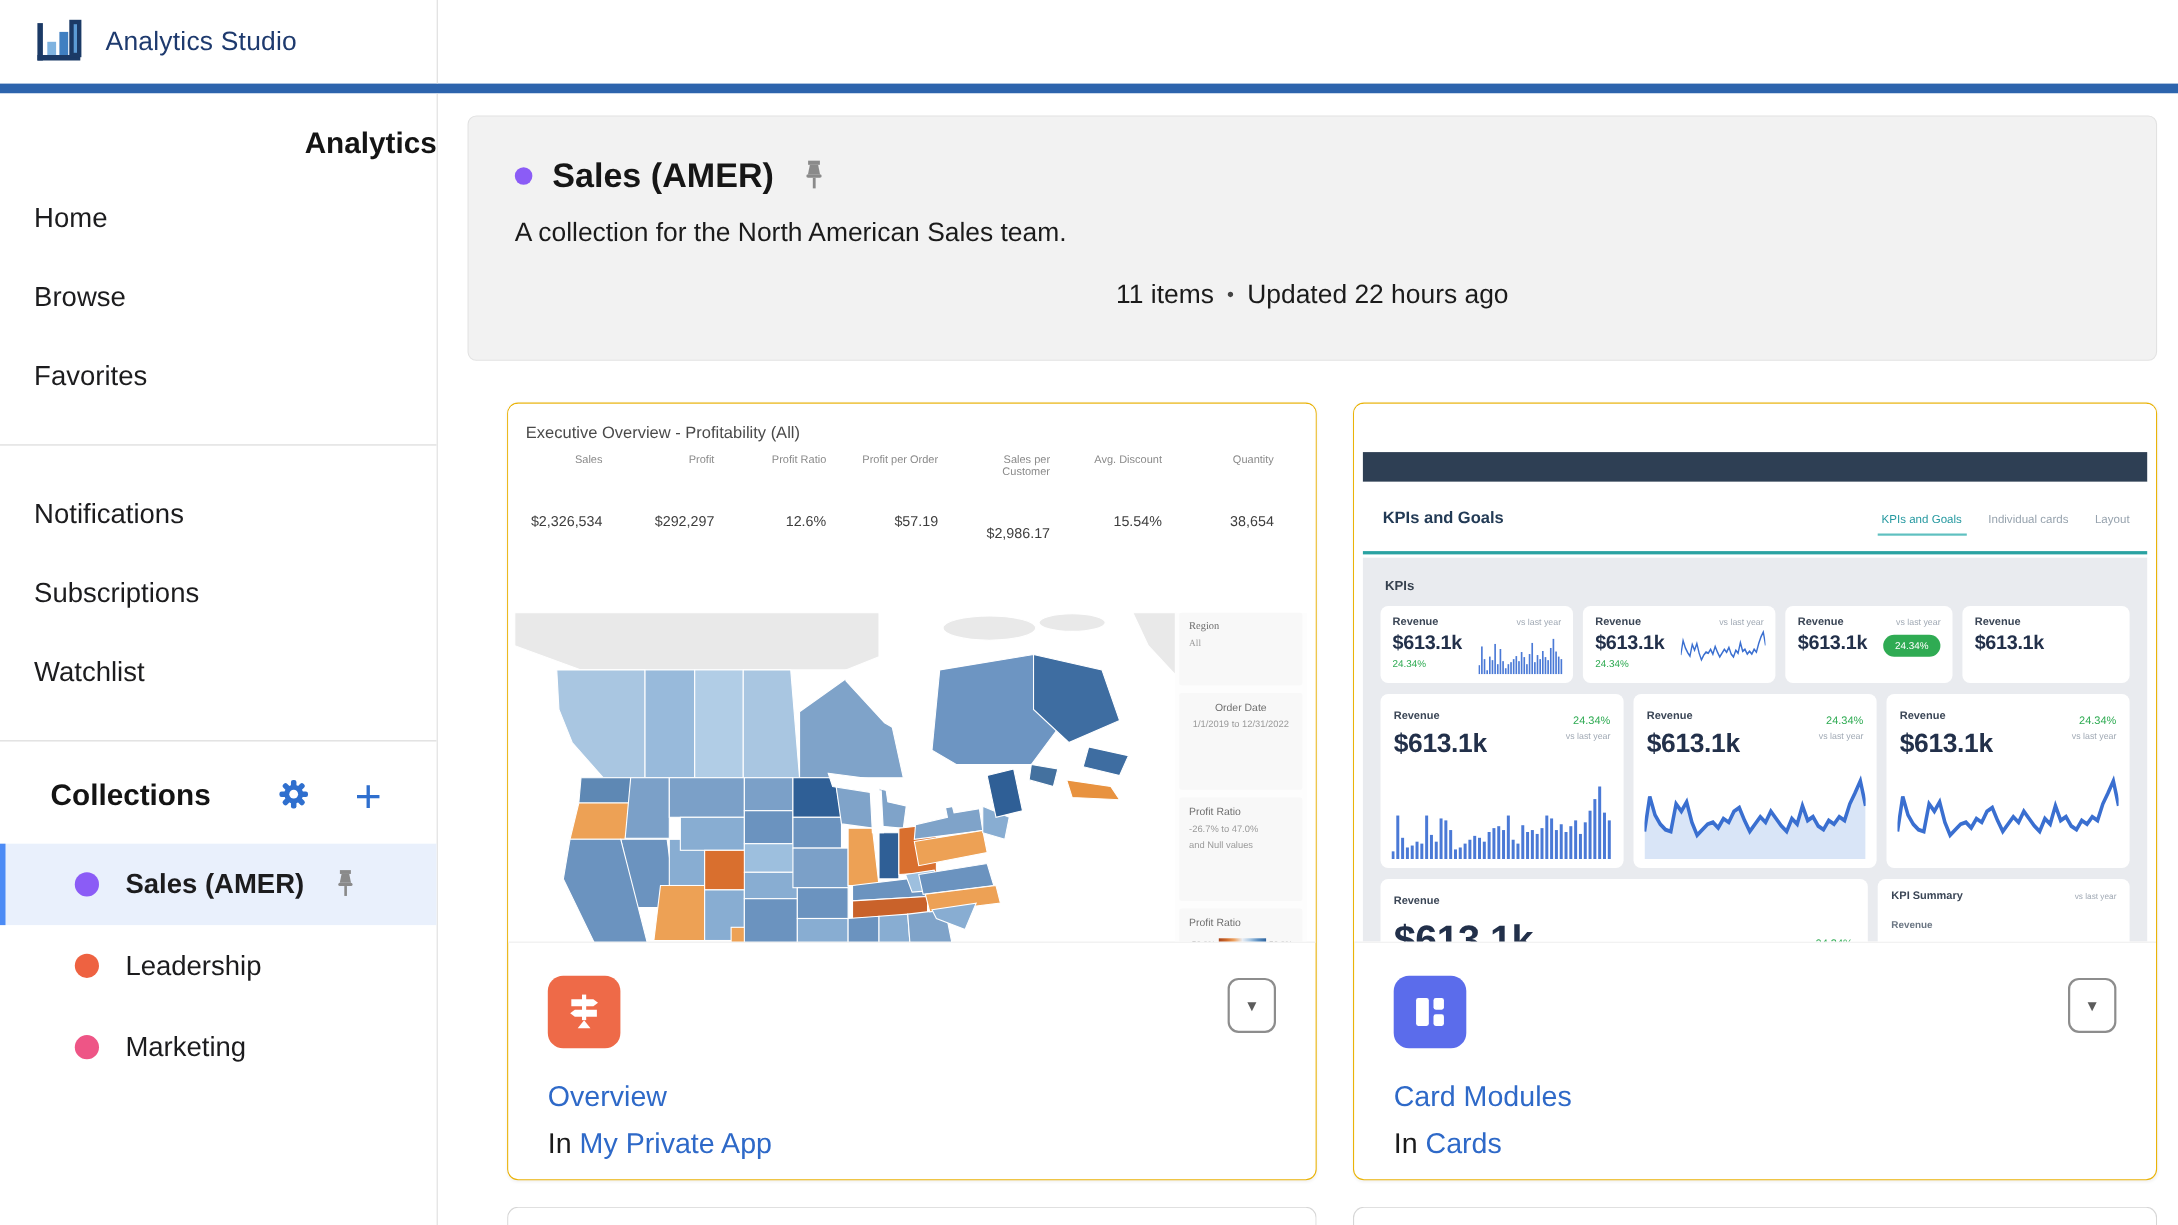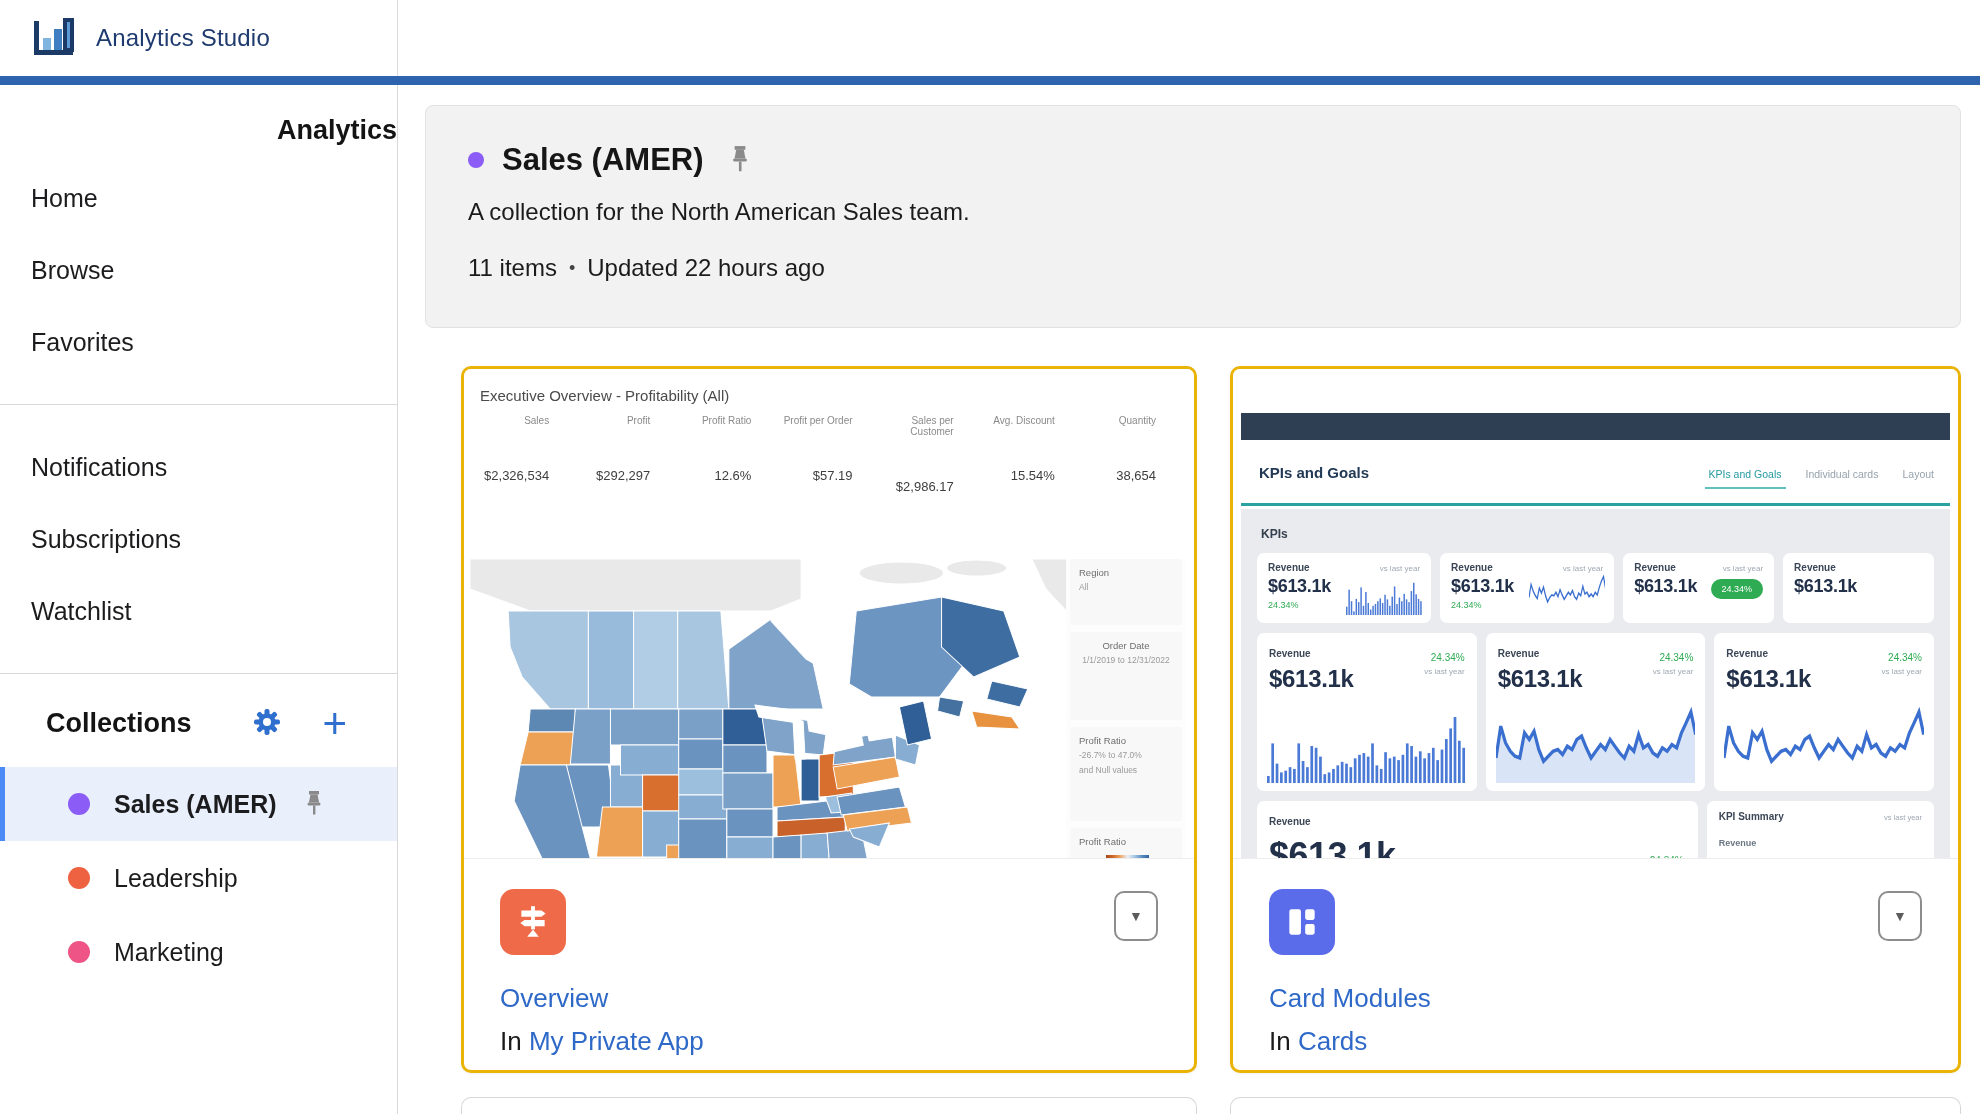--- a/index.html
+++ b/index.html
@@ -35,44 +35,44 @@
   .pin-wrap { margin-left:2px; display:flex; }
 
   
   .content { flex:1; padding:20px 19px 0 27px; overflow:hidden; background:#fff; }
   .hero { background:#f2f2f2; border:1px solid #e2e2e2; border-radius:8px;
     padding:36px 42px; height:223px; }
   .hero-title-row { display:flex; align-items:center; gap:18px; }
   .hero-dot { width:16px; height:16px; border-radius:50%; }
   .hero h1 { font-size:31px; font-weight:700; color:#161616; }
   .hero-desc { font-size:24px; margin-top:20px; color:#1b1b1b; }
-  .hero-meta { font-size:24px; margin-top:28px; color:#1b1b1b; display:flex; gap:12px; align-items:center; }
+  .hero-meta { font-size:24px; margin-top:28px; color:#1b1b1b; display:flex; gap:12px; align-items:center;justify-content:center; }
   .hero-meta .sep { font-size:18px; color:#444; }
 
   .items-row { display:flex; gap:33px; margin:38px 0 0 36px; }
-  .item-card { background:#fff; border:3px solid #eab308; border-radius:10px; overflow:hidden;
+  .item-card { background:#fff; border:1px solid #eab308; border-radius:10px; overflow:hidden;
     box-shadow:0 1px 3px rgba(0,0,0,.06); }
   .card-1 { width:740px; height:707px; }
   .card-2 { width:735px; height:707px; }
   .thumb { height:490px; position:relative; background:#fff; border-bottom:1px solid #ededed;
     overflow:hidden; cursor:pointer; }
   .thumb-inner { position:absolute; inset:0; filter:blur(.45px); }
 
   
   .exec-title { position:absolute; left:16px; top:18px; font-size:15px; color:#4a4a4a; }
   .exec-kpis { position:absolute; left:10px; right:12px; top:46px; display:flex;justify-content:space-between; }
   .exec-kpis .cell { flex:1; text-align:right; padding-right:26px; }
   .exec-kpis .k-label { font-size:10px; color:#8a8a8a; }
   .exec-kpis .k-value { font-size:13px; color:#3e3e3e; margin-top:42px; }
   .exec-map { position:absolute; left:6px; top:190px; width:602px; height:300px; }
   .exec-panel { position:absolute; right:8px; top:190px; bottom:0; width:120px; background:#fdfdfd; }
   .panel-block { background:#f8f8f8; border-radius:2px; margin:0 4px 7px 4px; padding:8px 9px; }
   .pb-label { font-size:9.5px; color:#6e6e6e; }
   .pb-value { font-size:8.5px; color:#9a9a9a; margin-top:4px; line-height:1.35; }
-  .pb-region { height:66px; } .pb-date { height:88px;text-align:center; } .pb-ratio { height:94px; } .pb-legend { height:66px; }
+  .pb-region { height:66px;font-family:Liberation Serif, serif; } .pb-date { height:88px;text-align:center; } .pb-ratio { height:94px; } .pb-legend { height:66px; }
   .legend-bar-row { display:flex; align-items:center; gap:3px; margin-top:8px; }
   .legend-grad { width:62px; height:11px;
     background:linear-gradient(to right,#a8441a,#cf6a2a,#eda15f 32%,#e9eef5 50%,#a9c8e4 66%,#5b8fc2,#2f649e); }
   .legend-cap { font-size:7.5px; color:#9a9a9a; }
 
   
   .kpi-navy { position:absolute; left:8px; right:8px; top:44px; height:27px; background:#2e3f54; }
   .kpi-head { position:absolute; left:8px; right:8px; top:71px; height:66px; background:#fff;
     border-bottom:3px solid #2aa2a2; }
   .kpi-head-title { position:absolute; left:18px; top:24px; font-size:15px; font-weight:700; color:#223a55; }

